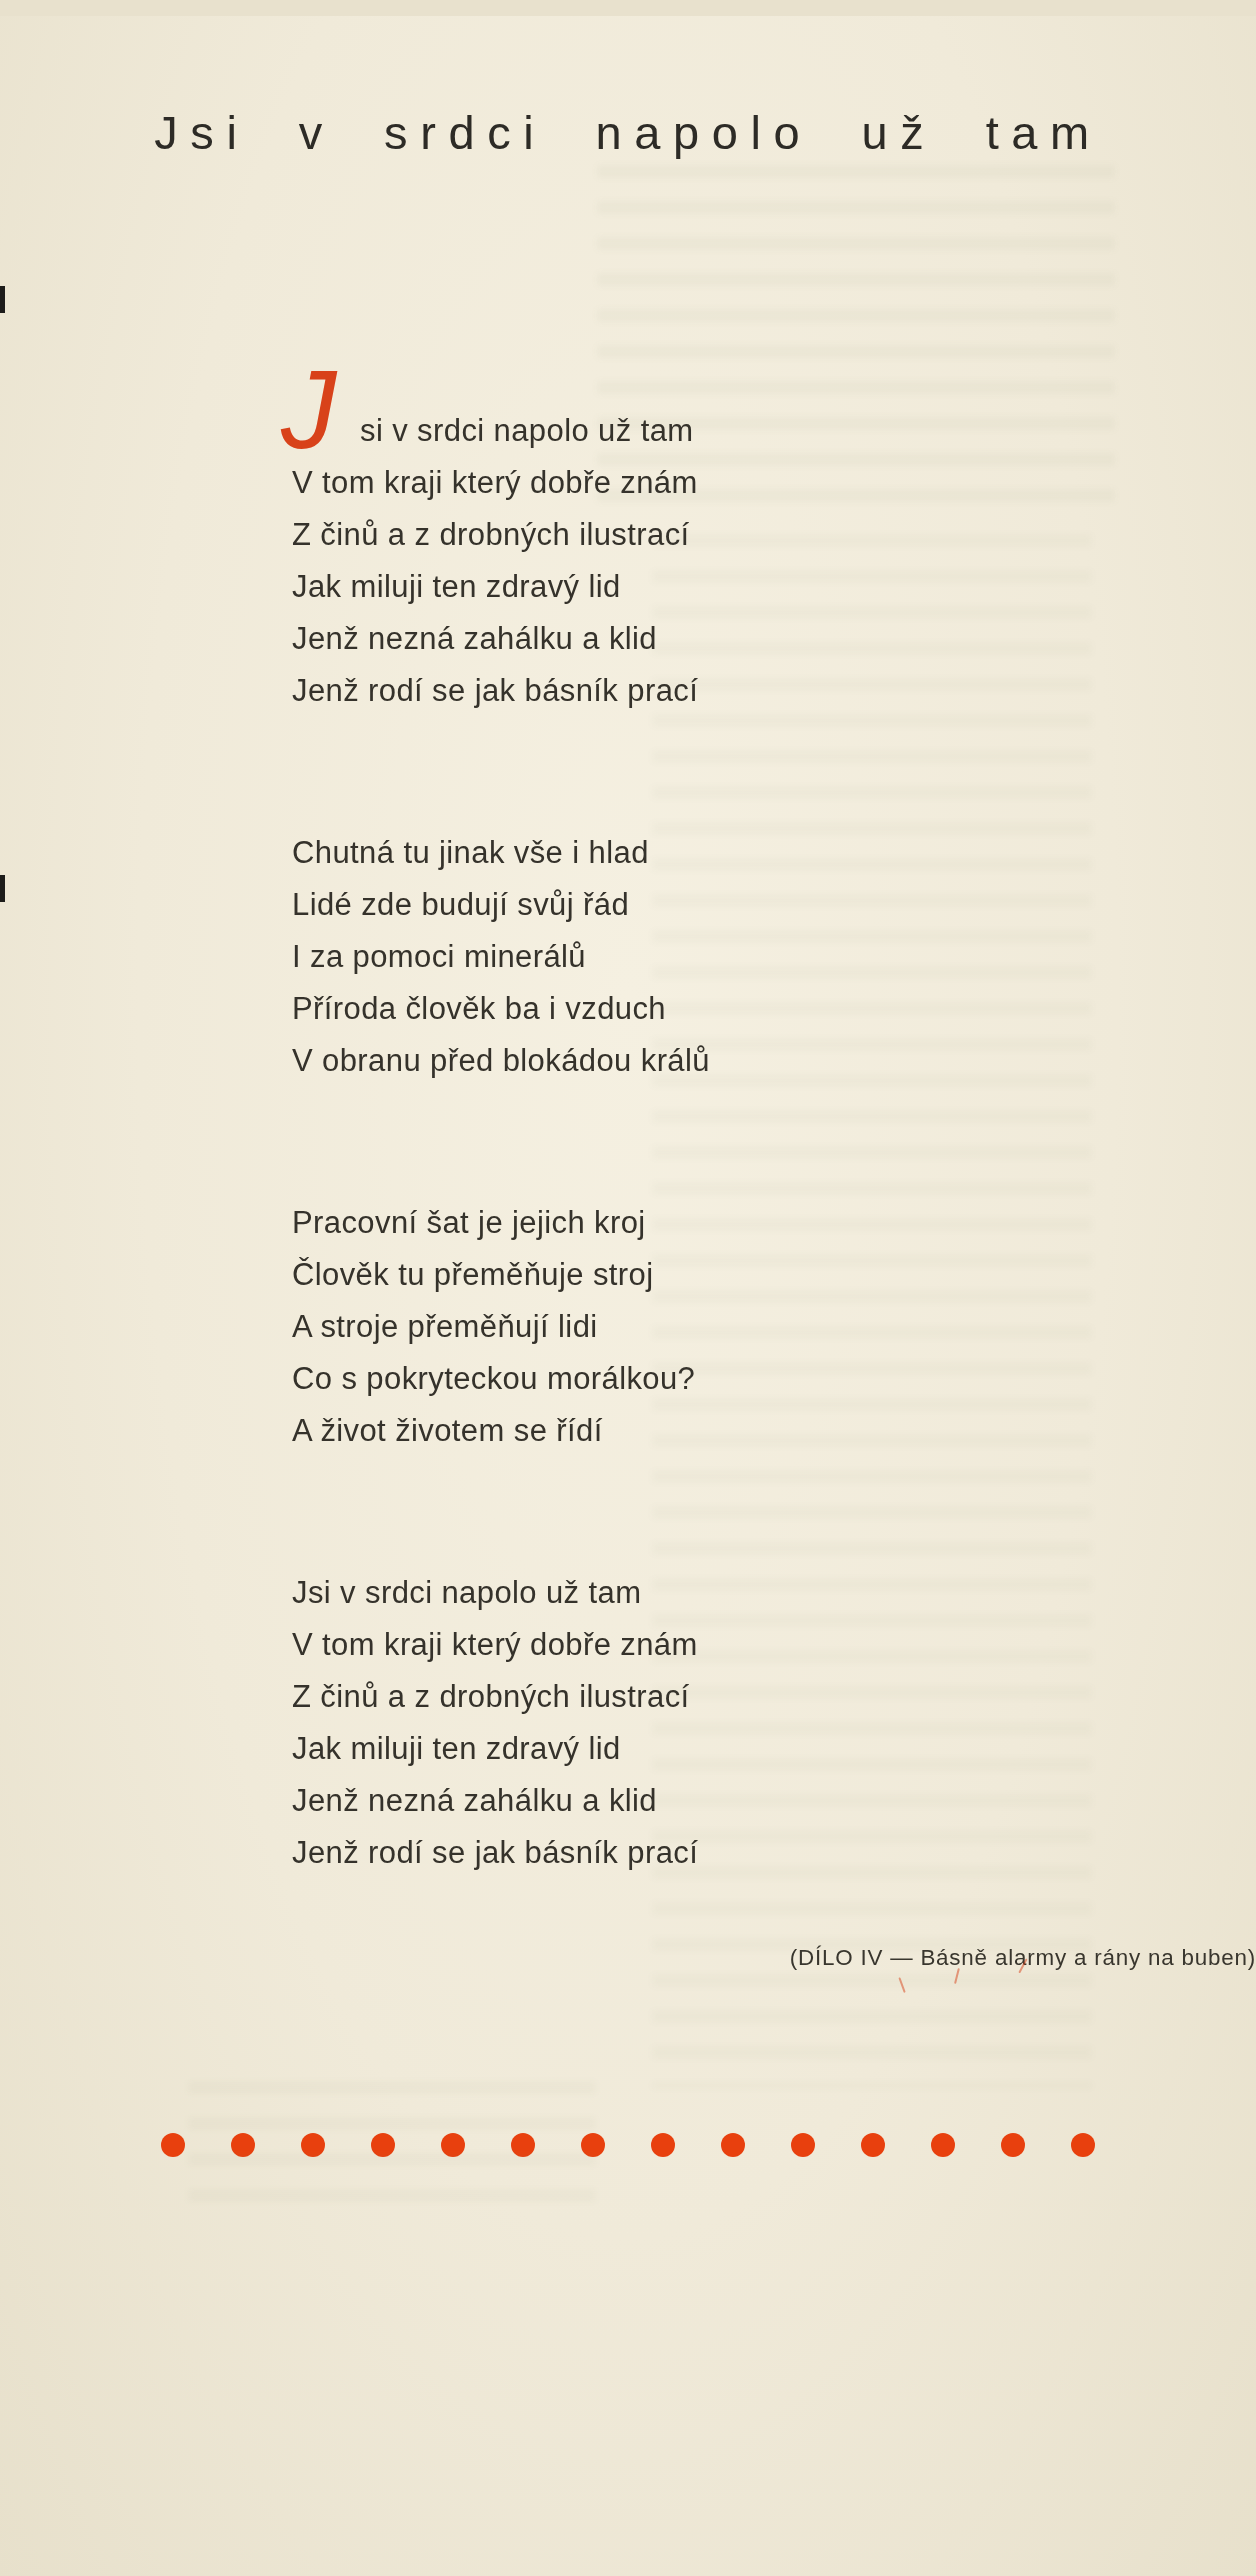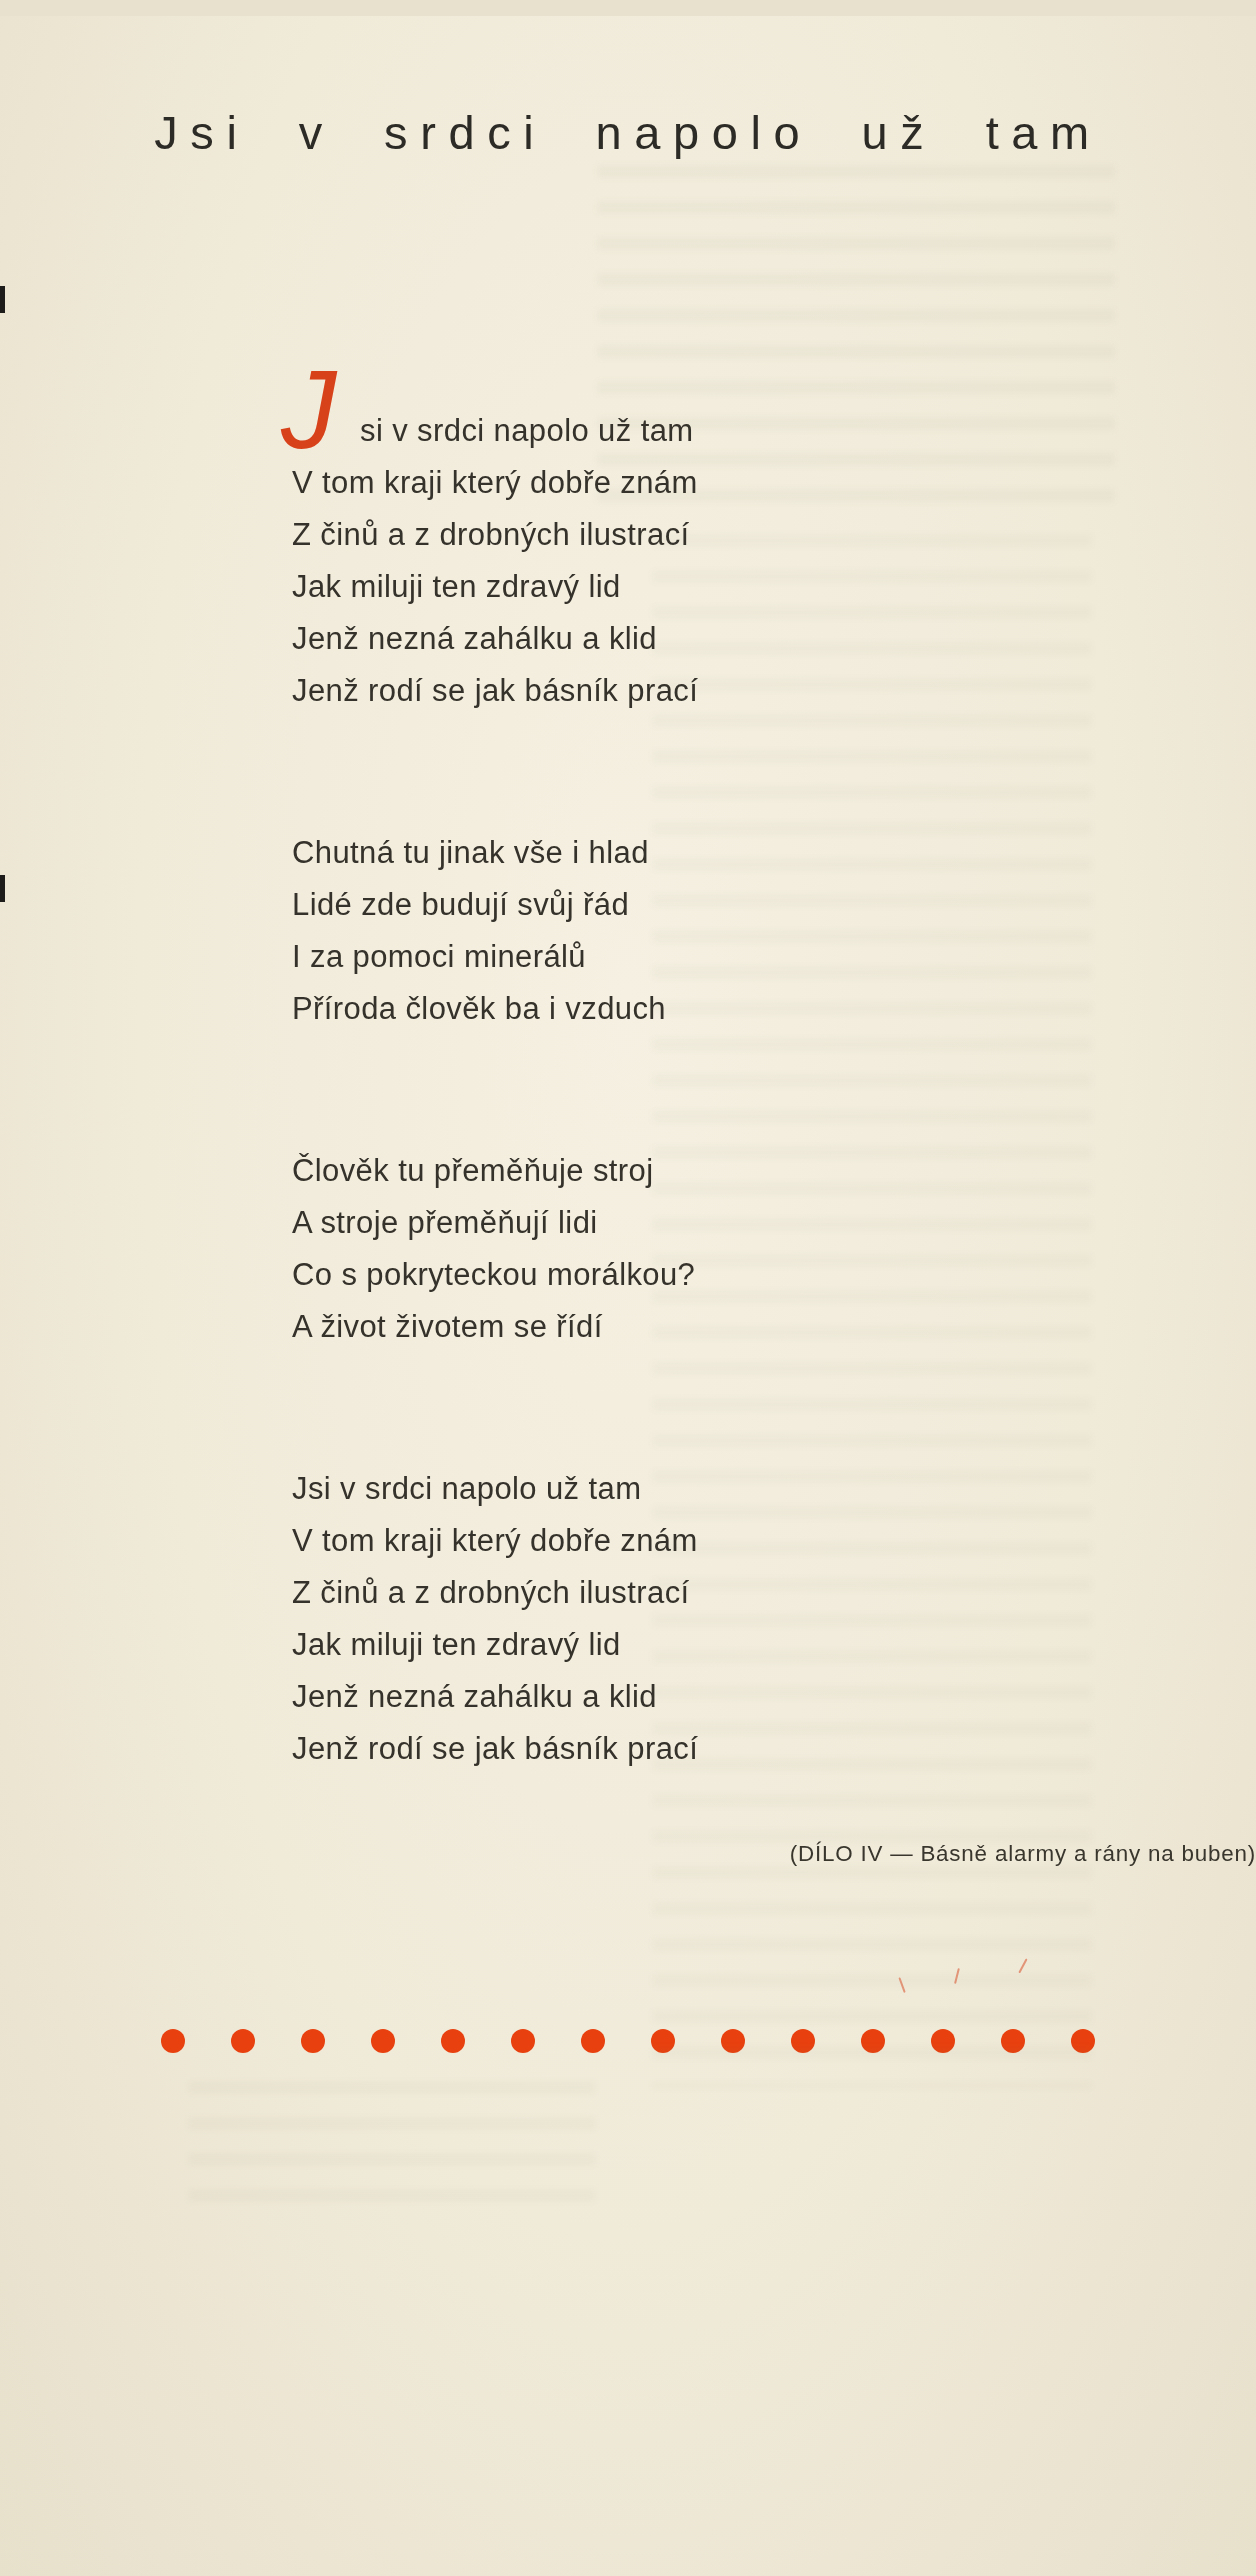--- a/index.html
+++ b/index.html
@@ -150,23 +150,25 @@
       <div class="line">Jak miluji ten zdravý lid</div>
       <div class="line">Jenž nezná zahálku a klid</div>
       <div class="line">Jenž rodí se jak básník prací</div>
     </div>
 
     <div class="stanza">
       <div class="line">Chutná tu jinak vše i hlad</div>
       <div class="line">Lidé zde budují svůj řád</div>
       <div class="line">I za pomoci minerálů</div>
       <div class="line">Příroda člověk ba i vzduch</div>
-    </div>
-
-    <div class="stanza">
+      <div class="line">V obranu před blokádou králů</div>
+    </div>
+
+    <div class="stanza">
+      <div class="line">Pracovní šat je jejich kroj</div>
       <div class="line">Člověk tu přeměňuje stroj</div>
       <div class="line">A stroje přeměňují lidi</div>
       <div class="line">Co s pokryteckou morálkou?</div>
       <div class="line">A život životem se řídí</div>
     </div>
 
     <div class="stanza">
       <div class="line">Jsi v srdci napolo už tam</div>
       <div class="line">V tom kraji který dobře znám</div>
       <div class="line">Z činů a z drobných ilustrací</div>

